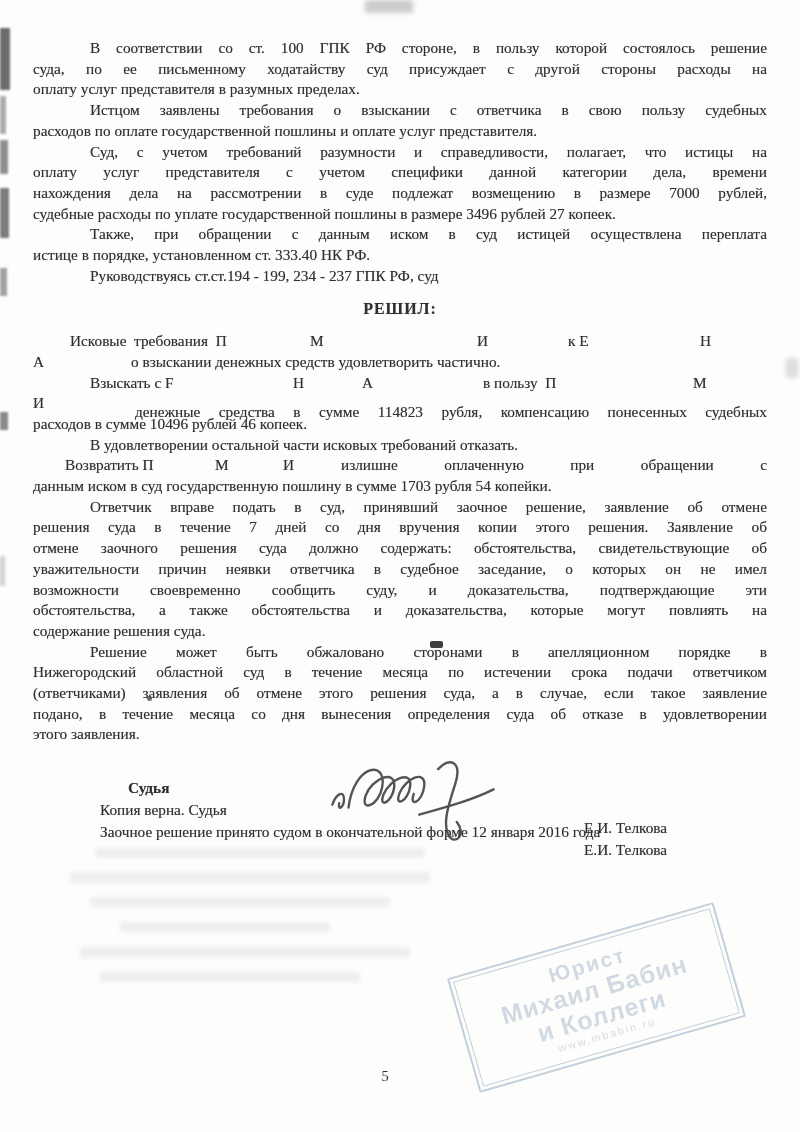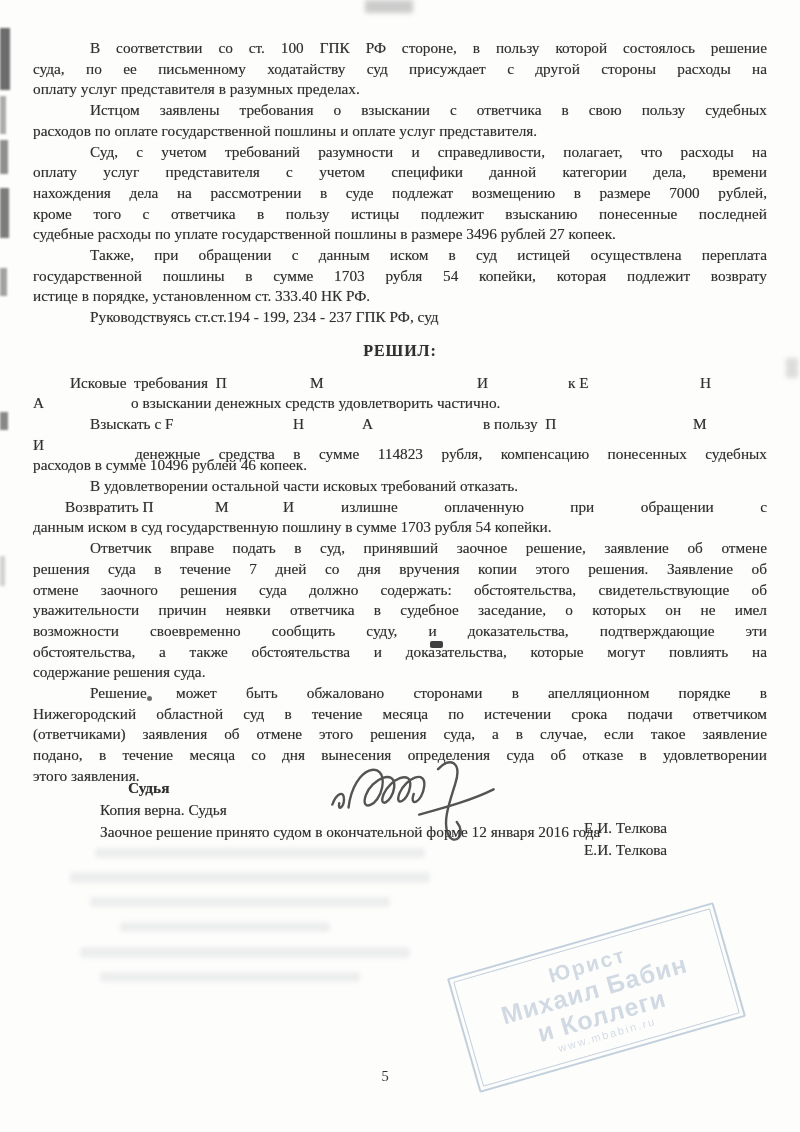--- a/index.html
+++ b/index.html
@@ -82,27 +82,25 @@
 
 <div class="page">
 
   <div class="content">
     <div id="part1">
         <div class="line ind jl">В соответствии со ст. 100  ГПК РФ стороне, в пользу которой состоялось решение</div>
         <div class="line jl">суда, по ее письменному ходатайству суд присуждает с другой стороны расходы на</div>
         <div class="line el">оплату услуг представителя в разумных пределах.</div>
         <div class="line ind jl">Истцом заявлены требования о взыскании с ответчика в свою пользу судебных</div>
         <div class="line el">расходов по оплате государственной пошлины и оплате услуг представителя.</div>
-        <div class="line ind jl">Суд, с учетом требований разумности и справедливости, полагает, что расходы на</div>
+        <div class="line ind jl">Суд, с учетом требований разумности и справедливости, полагает, что истицы на</div>
         <div class="line jl">оплату услуг представителя с учетом специфики данной категории дела, времени</div>
         <div class="line jl">нахождения дела на рассмотрении в суде подлежат возмещению в размере 7000  рублей,</div>
-        <div class="line jl">кроме того с  ответчика в пользу истицы подлежит взысканию понесенные последней</div>
         <div class="line el">судебные расходы по уплате государственной пошлины в размере 3496 рублей 27 копеек.</div>
         <div class="line ind jl">Также, при обращении с данным иском в суд истицей осуществлена переплата</div>
-        <div class="line jl">государственной пошлины в сумме 1703 рубля 54 копейки, которая подлежит возврату</div>
         <div class="line el">истице в порядке, установленном ст. 333.40 НК РФ.</div>
         <div class="line ind el">Руководствуясь ст.ст.194 - 199, 234 - 237  ГПК РФ,  суд</div>
       </div>
     <div class="heading">РЕШИЛ:</div>
     <div id="part2">
         <div class="line seg">
           <span style="left: 37px;">Исковые  требования  П</span>
           <span style="left: 277px;">М</span>
           <span style="left: 444px;">И</span>
           <span style="left: 535px;">к Е</span>

